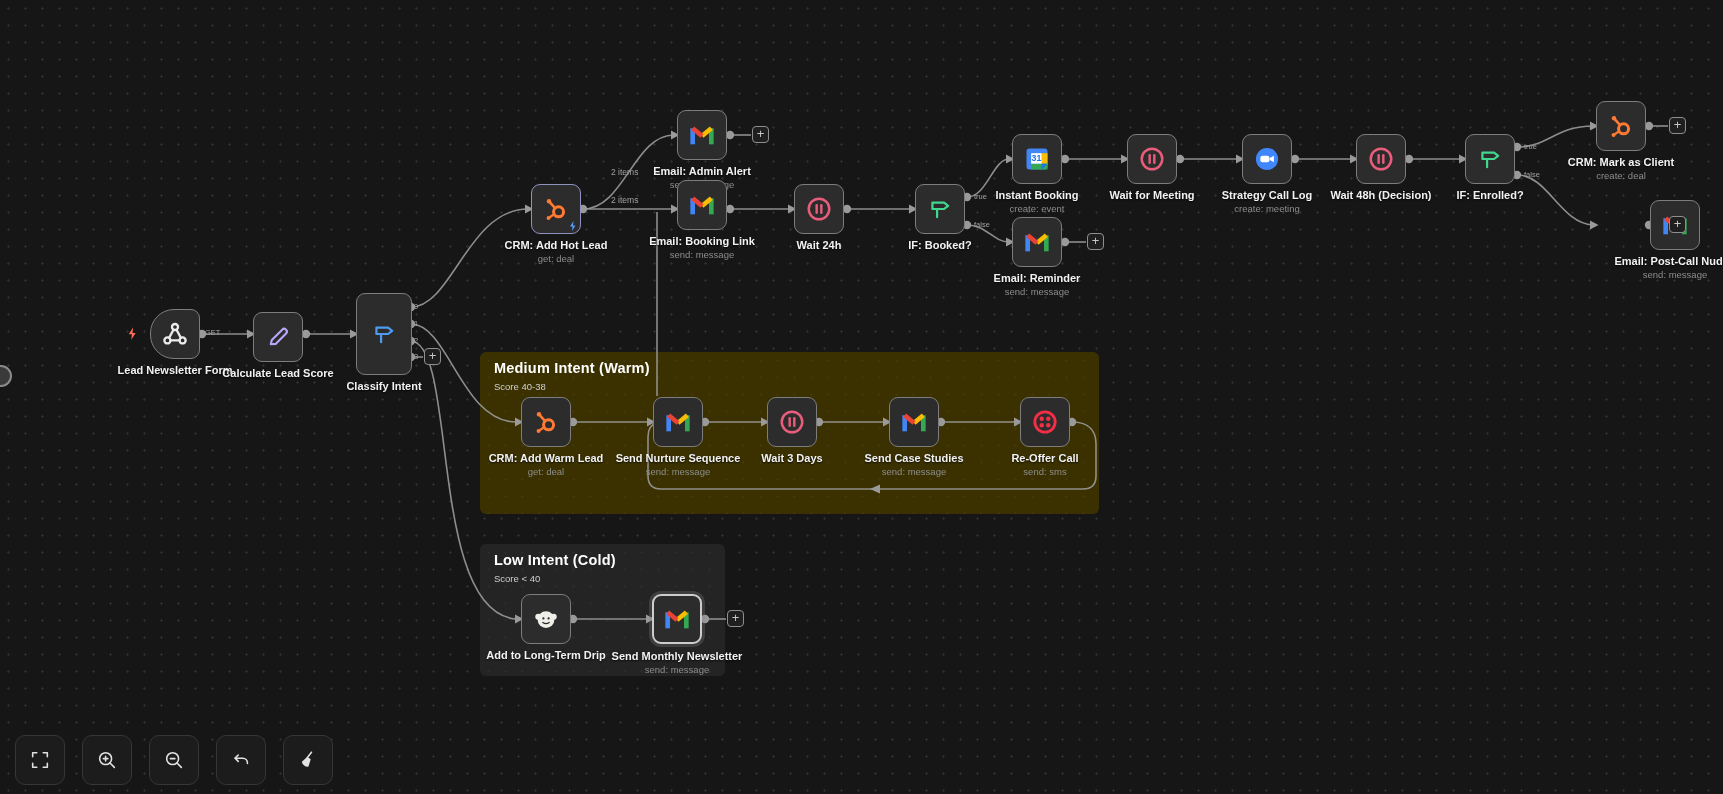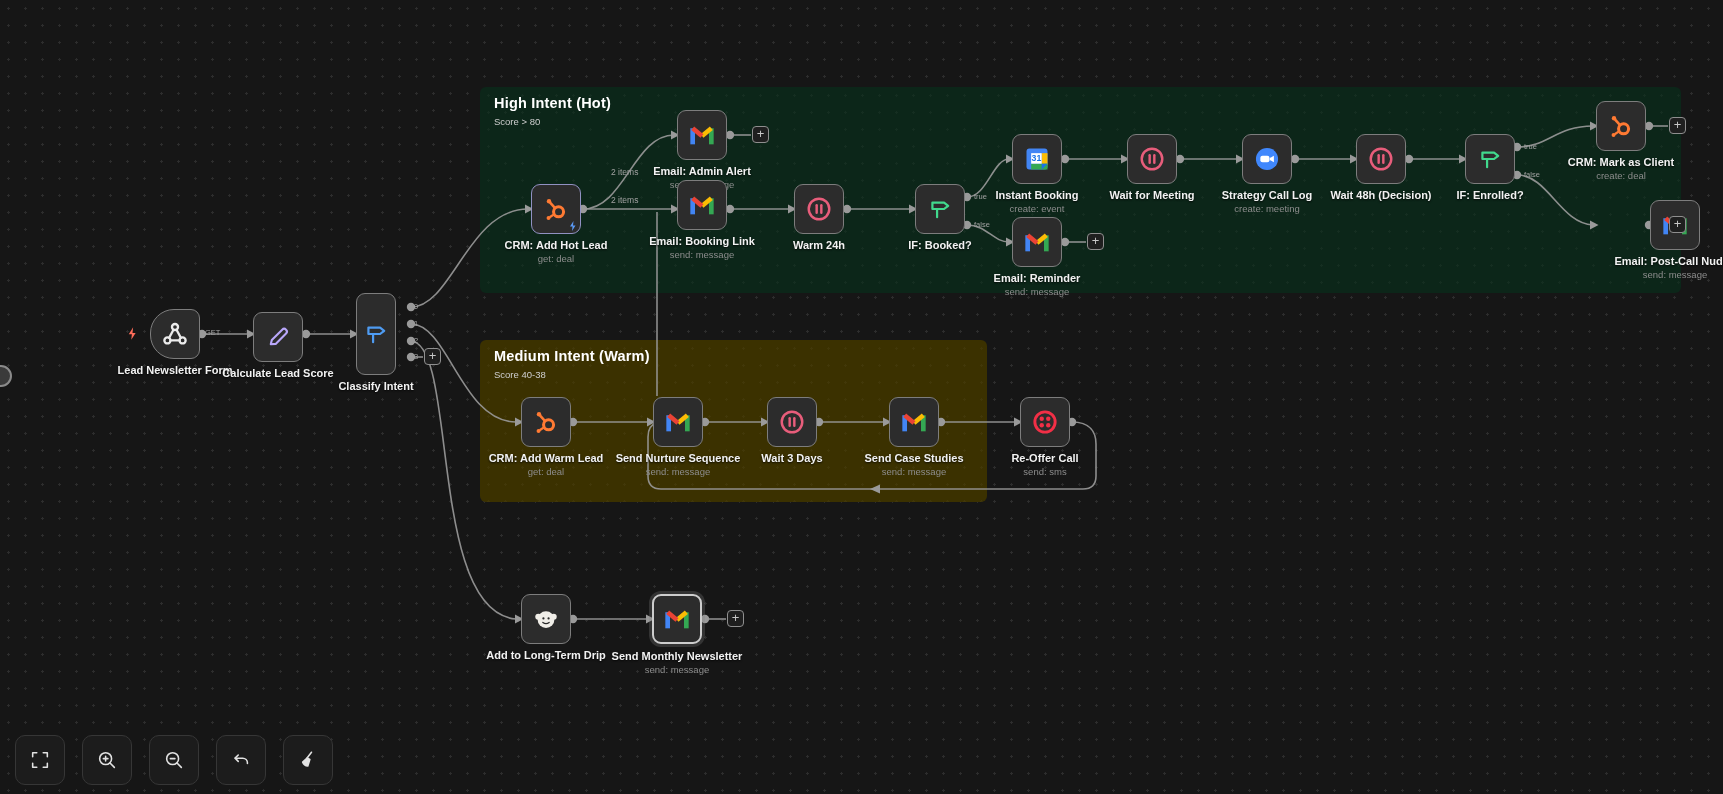--- a/index.html
+++ b/index.html
@@ -117,27 +117,27 @@
       <path d="M5.8 18.2 L6.7 14.6 L15.6 5.7 C16.5 4.8 18 4.8 18.9 5.7 C19.8 6.6 19.8 8.1 18.9 9 L10 17.9 Z" fill="none" stroke="#B9A7FA" stroke-width="1.8" stroke-linejoin="round"></path>
     </symbol>
     <symbol id="i-bolt" viewBox="0 0 24 24">
       <path d="M13 2 L6 13 h5 l-1 9 7-11 h-5 z" fill="currentColor"></path>
     </symbol>
   </defs>
 </svg>
 
 <div id="canvas">
 
-  <div class="group" style="left:480px;top:87px;width:1201px;height:206px;background-color:#0c2619;">
-    <div class="gtitle">High Intent (Hot)</div>
-    <div class="gscore">Score &gt; 80</div>
-  </div>
-  <div class="group" style="left:480px;top:340px;width:507px;height:162px;background-color:#3b3100;">
+  <div class="group" style="left:480px;top:352px;width:619px;height:162px;background-color:#3b3100;">
     <div class="gtitle">Medium Intent (Warm)</div>
     <div class="gscore">Score 40-38</div>
+  </div>
+  <div class="group" style="left:480px;top:544px;width:245px;height:132px;background-color:#242424;">
+    <div class="gtitle">Low Intent (Cold)</div>
+    <div class="gscore">Score &lt; 40</div>
   </div>
 
   <svg id="conn" width="1723" height="794">
       <path d="M202,334 H250" stroke="#9a9a9a" stroke-width="1.6" fill="none" opacity="0.9"></path>
       <circle cx="202" cy="334" r="4.2" fill="#9a9a9a"></circle>
       <polygon points="247,329.4 247,338.6 255.5,334" fill="#9a9a9a"></polygon>
       <path d="M306,334 H353" stroke="#9a9a9a" stroke-width="1.6" fill="none" opacity="0.9"></path>
       <circle cx="306" cy="334" r="4.2" fill="#9a9a9a"></circle>
       <polygon points="350,329.4 350,338.6 358.5,334" fill="#9a9a9a"></polygon>
       <path d="M411,307 C452,307 468,209 528,209" stroke="#9a9a9a" stroke-width="1.6" fill="none" opacity="0.9"></path>
@@ -228,21 +228,21 @@
         <use href="#i-webhook"></use>
       </svg>
     <div class="nlabel">Lead Newsletter Form</div>
   </div>
   <div class="node" style="left:253px;top:312px">
     <svg class="nicon">
         <use href="#i-pencil"></use>
       </svg>
     <div class="nlabel">Calculate Lead Score</div>
   </div>
-  <div class="node tall" style="left:356px;top:293px;width:40px">
+  <div class="node tall" style="left:356px;top:293px;width:56px">
     <svg class="nicon" style="color:#4E9BF1">
         <use href="#i-signpost"></use>
       </svg>
     <div class="nlabel">Classify Intent</div>
   </div>
 
   <div class="node tinted" style="left:531px;top:184px">
     <svg class="nicon">
         <use href="#i-hubspot"></use>
       </svg>
@@ -263,21 +263,21 @@
     <svg class="nicon">
         <use href="#i-gmail"></use>
       </svg>
     <div class="nlabel">Email: Booking Link</div>
     <div class="nsub">send: message</div>
   </div>
   <div class="node" style="left:794px;top:184px">
     <svg class="nicon">
         <use href="#i-pause"></use>
       </svg>
-    <div class="nlabel">Warm 24h</div>
+    <div class="nlabel">Wait 24h</div>
   </div>
   <div class="node" style="left:915px;top:184px">
     <svg class="nicon" style="color:#41D98D">
         <use href="#i-signpost"></use>
       </svg>
     <div class="nlabel">IF: Booked?</div>
   </div>
   <div class="node" style="left:1012px;top:217px">
     <svg class="nicon">
         <use href="#i-gmail"></use>

